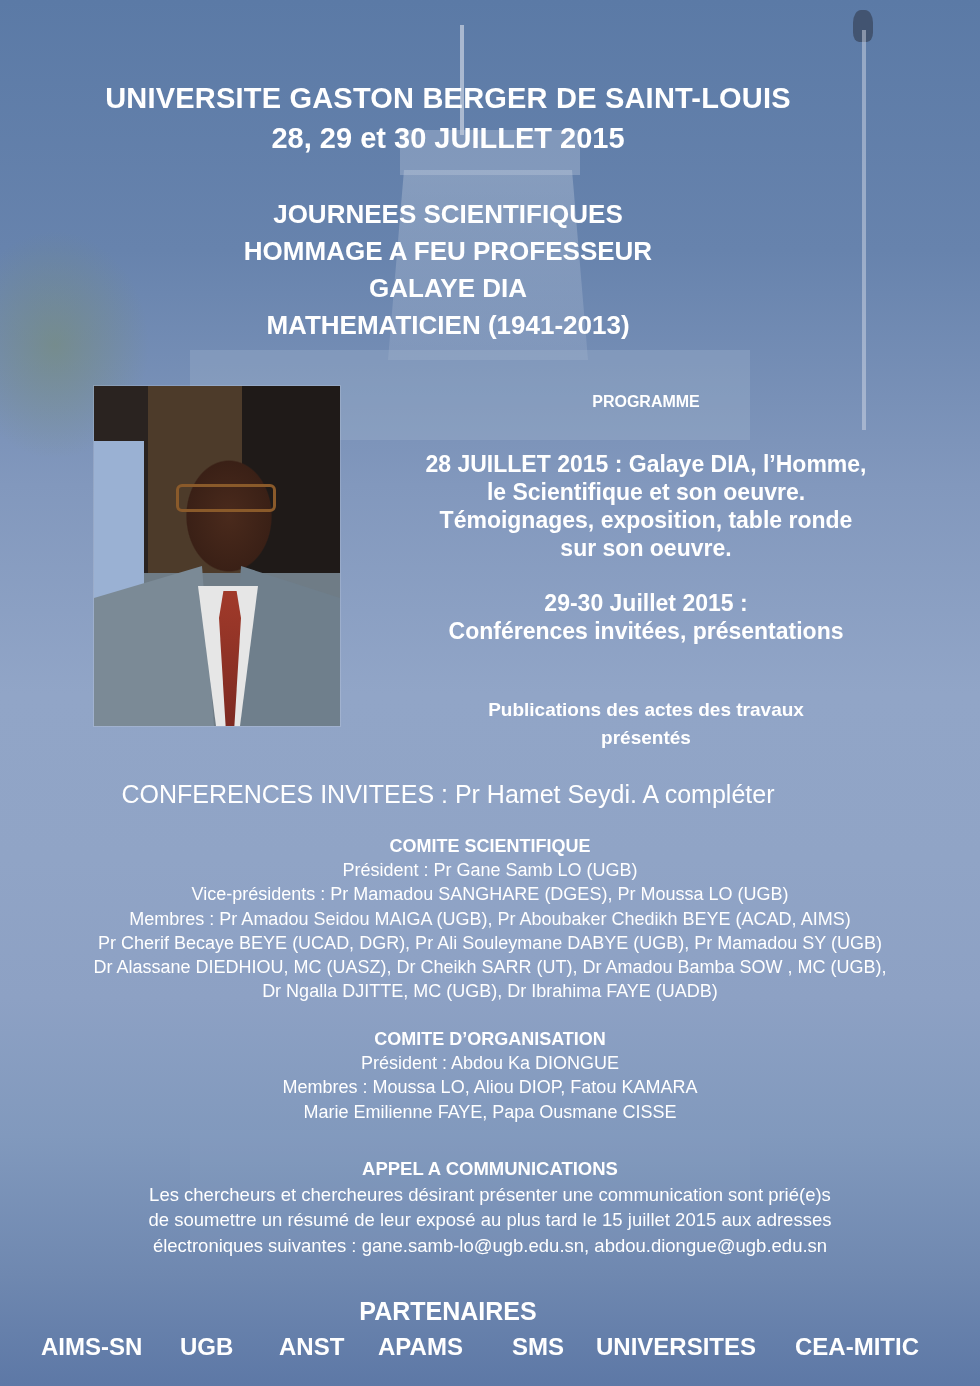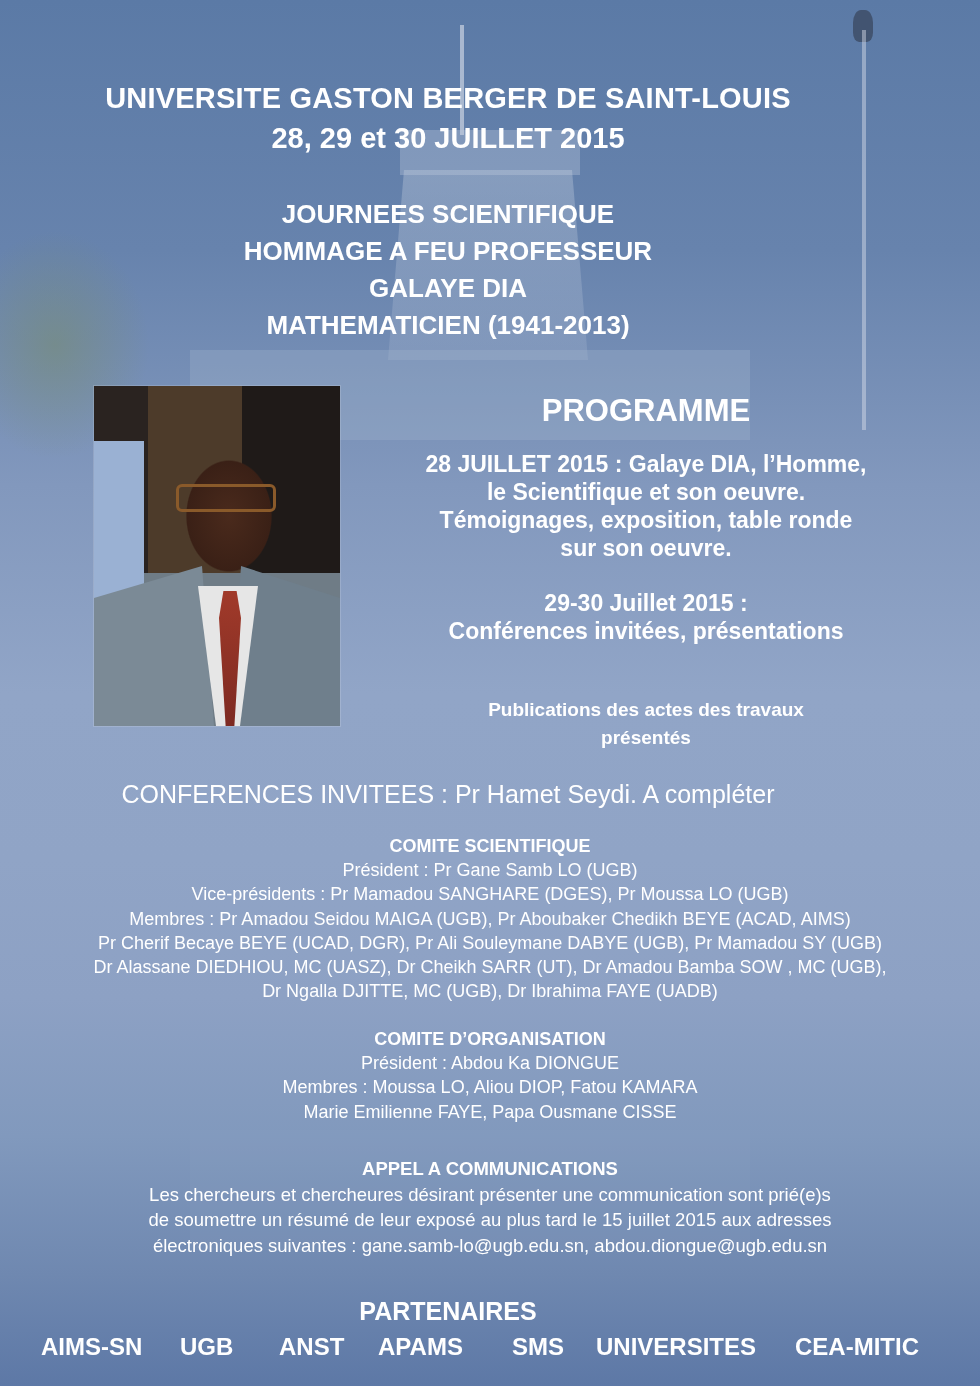--- a/index.html
+++ b/index.html
@@ -46,21 +46,21 @@
     box-shadow: 0 0 0 1px rgba(255,255,255,0.15);
   }
   .photo .shirt { position:absolute; left:104px; top:200px; width:60px; height:140px; background:#e6e6e6; clip-path: polygon(0 0,100% 0,70% 100%,30% 100%); }
   .photo .tie { position:absolute; left:125px; top:205px; width:22px; height:135px; background: linear-gradient(180deg,#a13a2a,#7d2a22); clip-path: polygon(20% 0,80% 0,100% 20%,70% 100%,30% 100%,0 20%); }
   .photo .jacket-l { position:absolute; left:0; top:180px; width:120px; height:160px; background:#7b8a96; clip-path: polygon(0 20%, 90% 0, 100% 100%, 0 100%); }
   .photo .jacket-r { position:absolute; right:0; top:180px; width:110px; height:160px; background:#6f7f8c; clip-path: polygon(10% 0, 100% 20%, 100% 100%, 0 100%); }
   .photo .glasses { position:absolute; left:82px; top:98px; width:100px; height:28px; border:3px solid #8a5a2a; border-radius: 6px; box-sizing: border-box; }
   .photo .bystander-l { position:absolute; left:0; top:55px; width:50px; height:160px; background:#9ab1d3; }
 
   .programme { position: absolute; left: 344px; width: 604px; text-align: center; font-weight: bold; }
-  .p-title { top: 393px; font-size: 31px; }
+  .p-title { top: 393px; font-size: 16px; }
   .p-day1 { top: 450px; font-size: 23px; line-height: 28px; }
   .p-day2 { top: 589px; font-size: 23px; line-height: 28px; }
   .p-pub { top: 696px; font-size: 19px; line-height: 28px; }
 
   .conf { top: 780px; font-size: 25px; font-weight: normal; }
 
   .committee { position: absolute; left: 0; width: 980px; text-align: center; font-size: 18px; line-height: 24.2px; }
   .cs { top: 834px; }
   .co { top: 1027px; }
   .appel { top: 1156px; font-size: 18.5px; line-height: 25.5px; }
@@ -79,21 +79,21 @@
 <div class="bg-pole"></div>
 <div class="bg-tower-top"></div>
 <div class="bg-tower"></div>
 <div class="bg-building"></div>
 <div class="bg-lower-building"></div>
 
 <div class="txt h-univ">UNIVERSITE GASTON BERGER DE SAINT-LOUIS</div>
 <div class="txt h-dates">28, 29 et 30 JUILLET 2015</div>
 
 <div class="txt h-journees">
-  <div>JOURNEES SCIENTIFIQUE</div>
+  <div>JOURNEES SCIENTIFIQUES</div>
   <div>HOMMAGE A FEU PROFESSEUR</div>
   <div>GALAYE DIA</div>
   <div>MATHEMATICIEN (1941-2013)</div>
 </div>
 
 <div class="photo" title="Portrait of Professor Galaye Dia">
   <div class="bystander-l"></div>
   <div class="jacket-l"></div>
   <div class="jacket-r"></div>
   <div class="shirt"></div>

